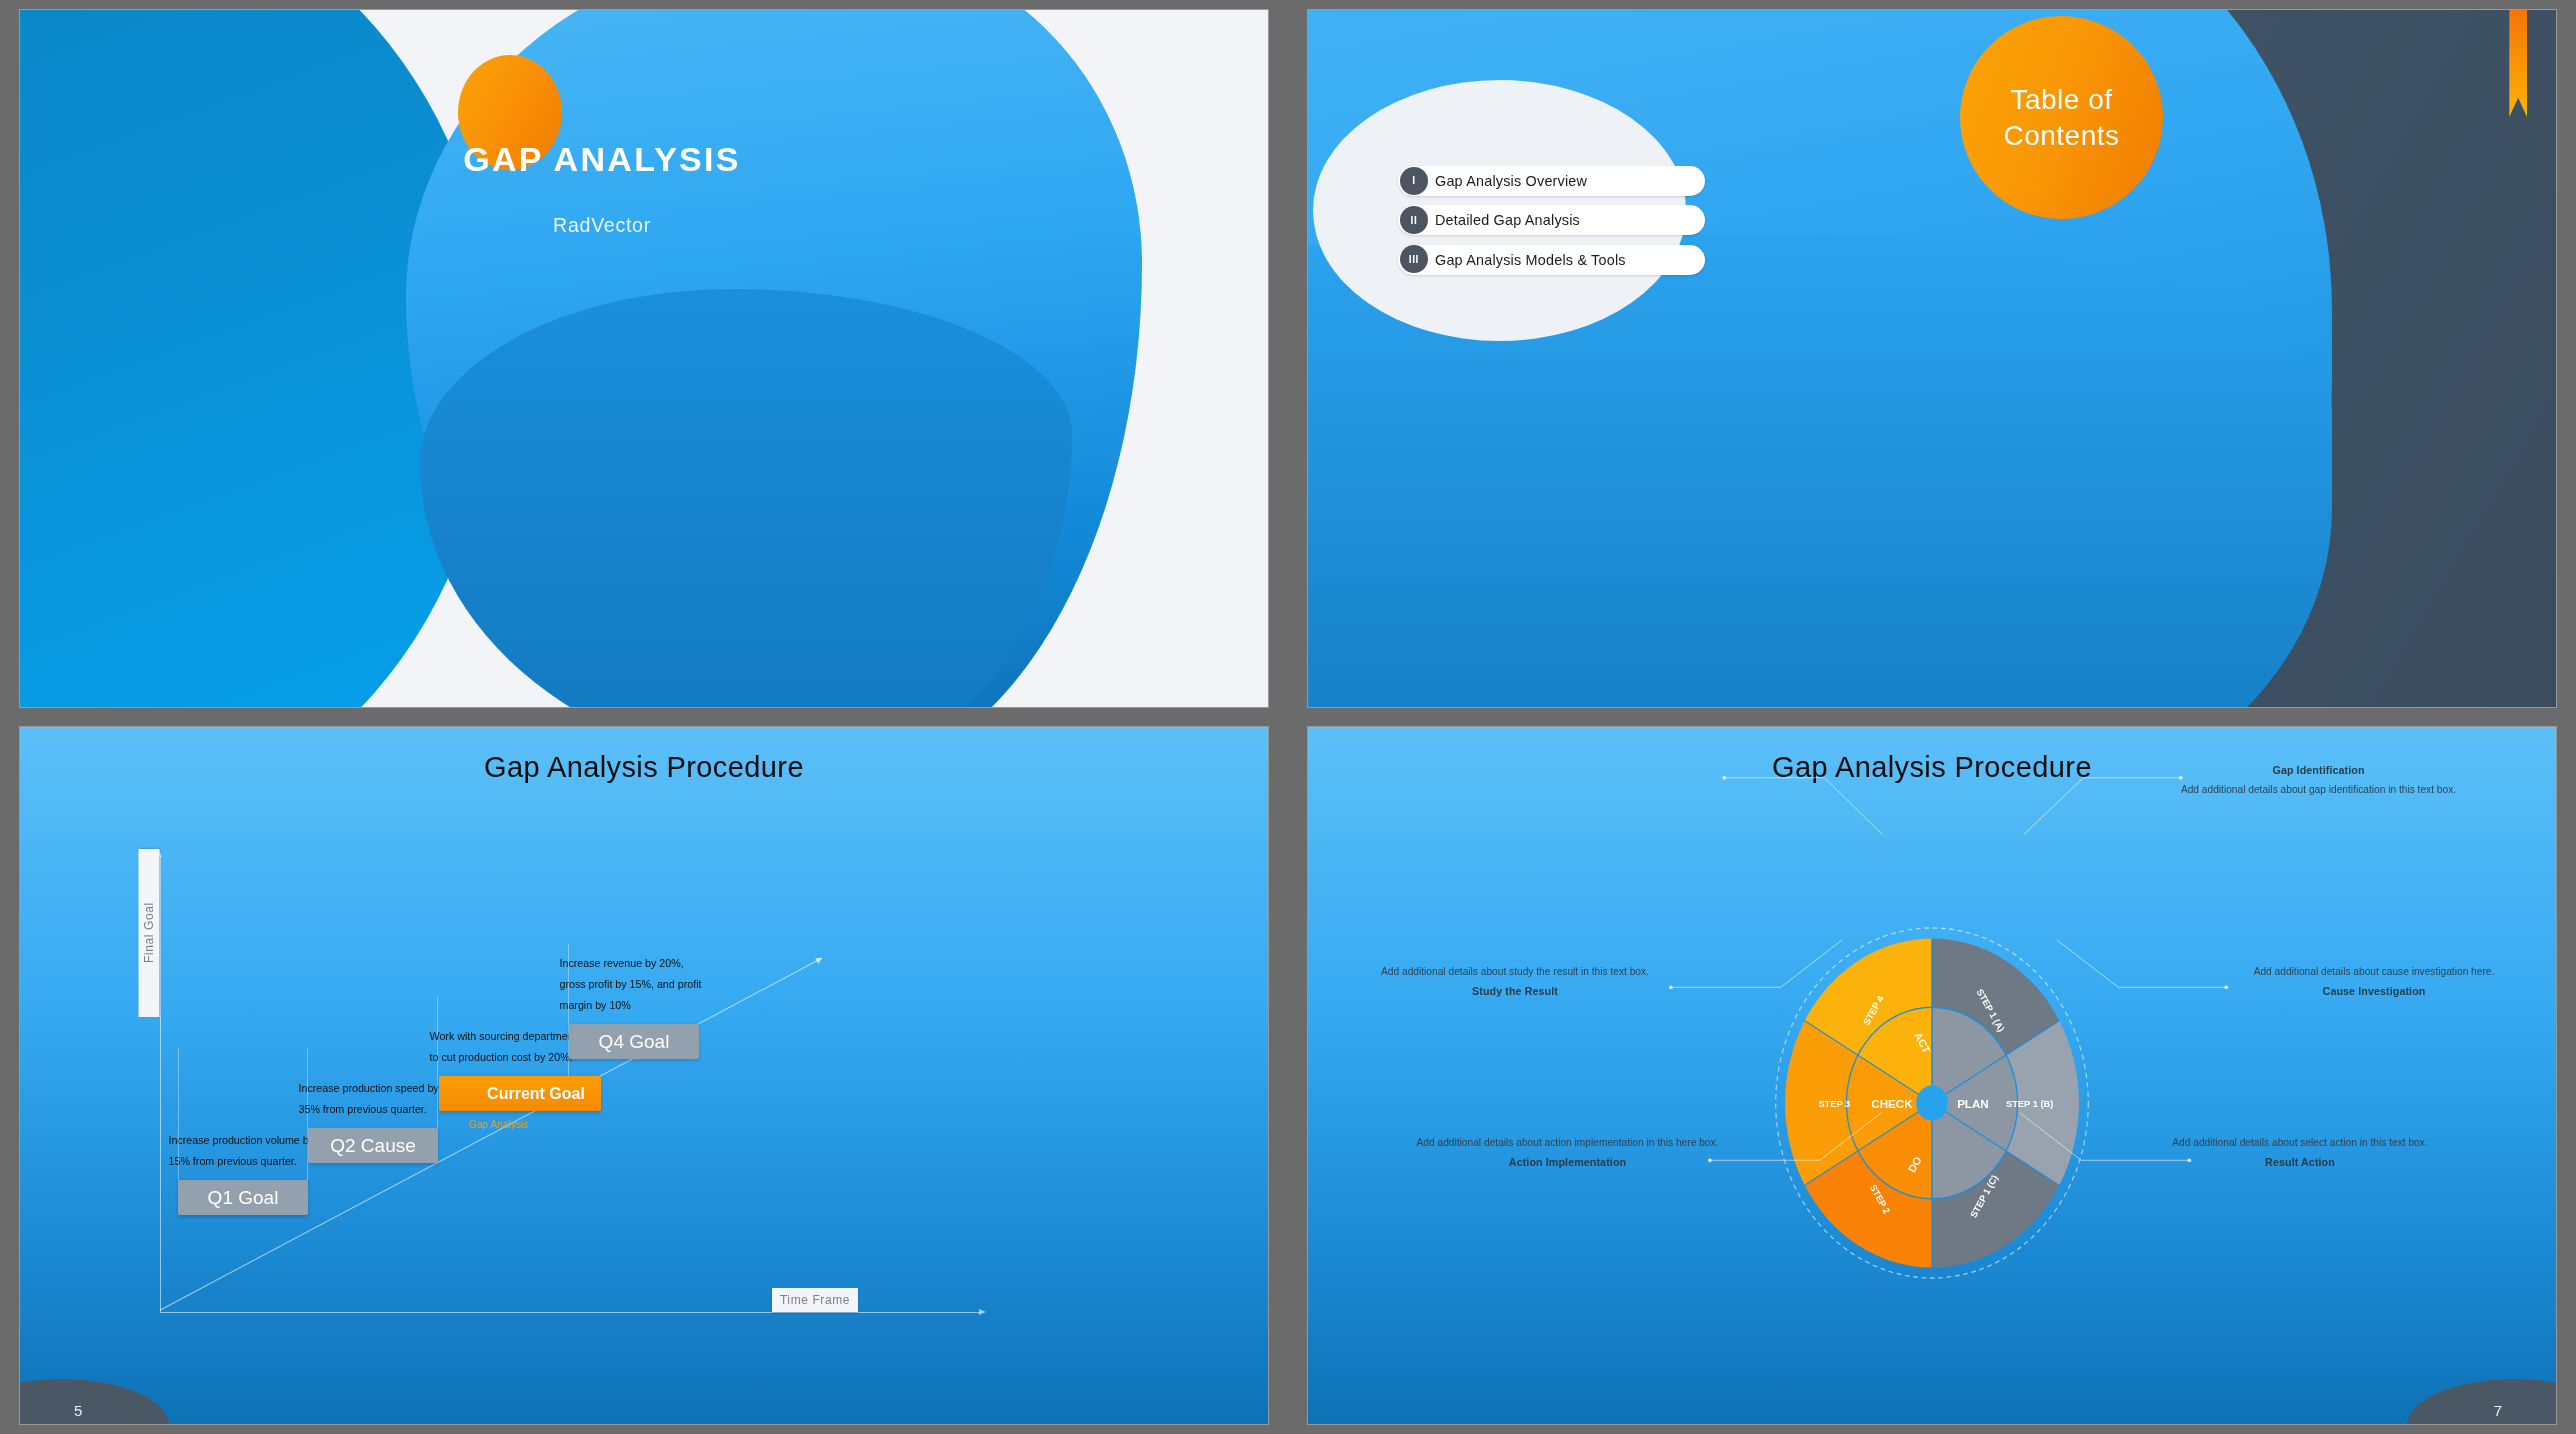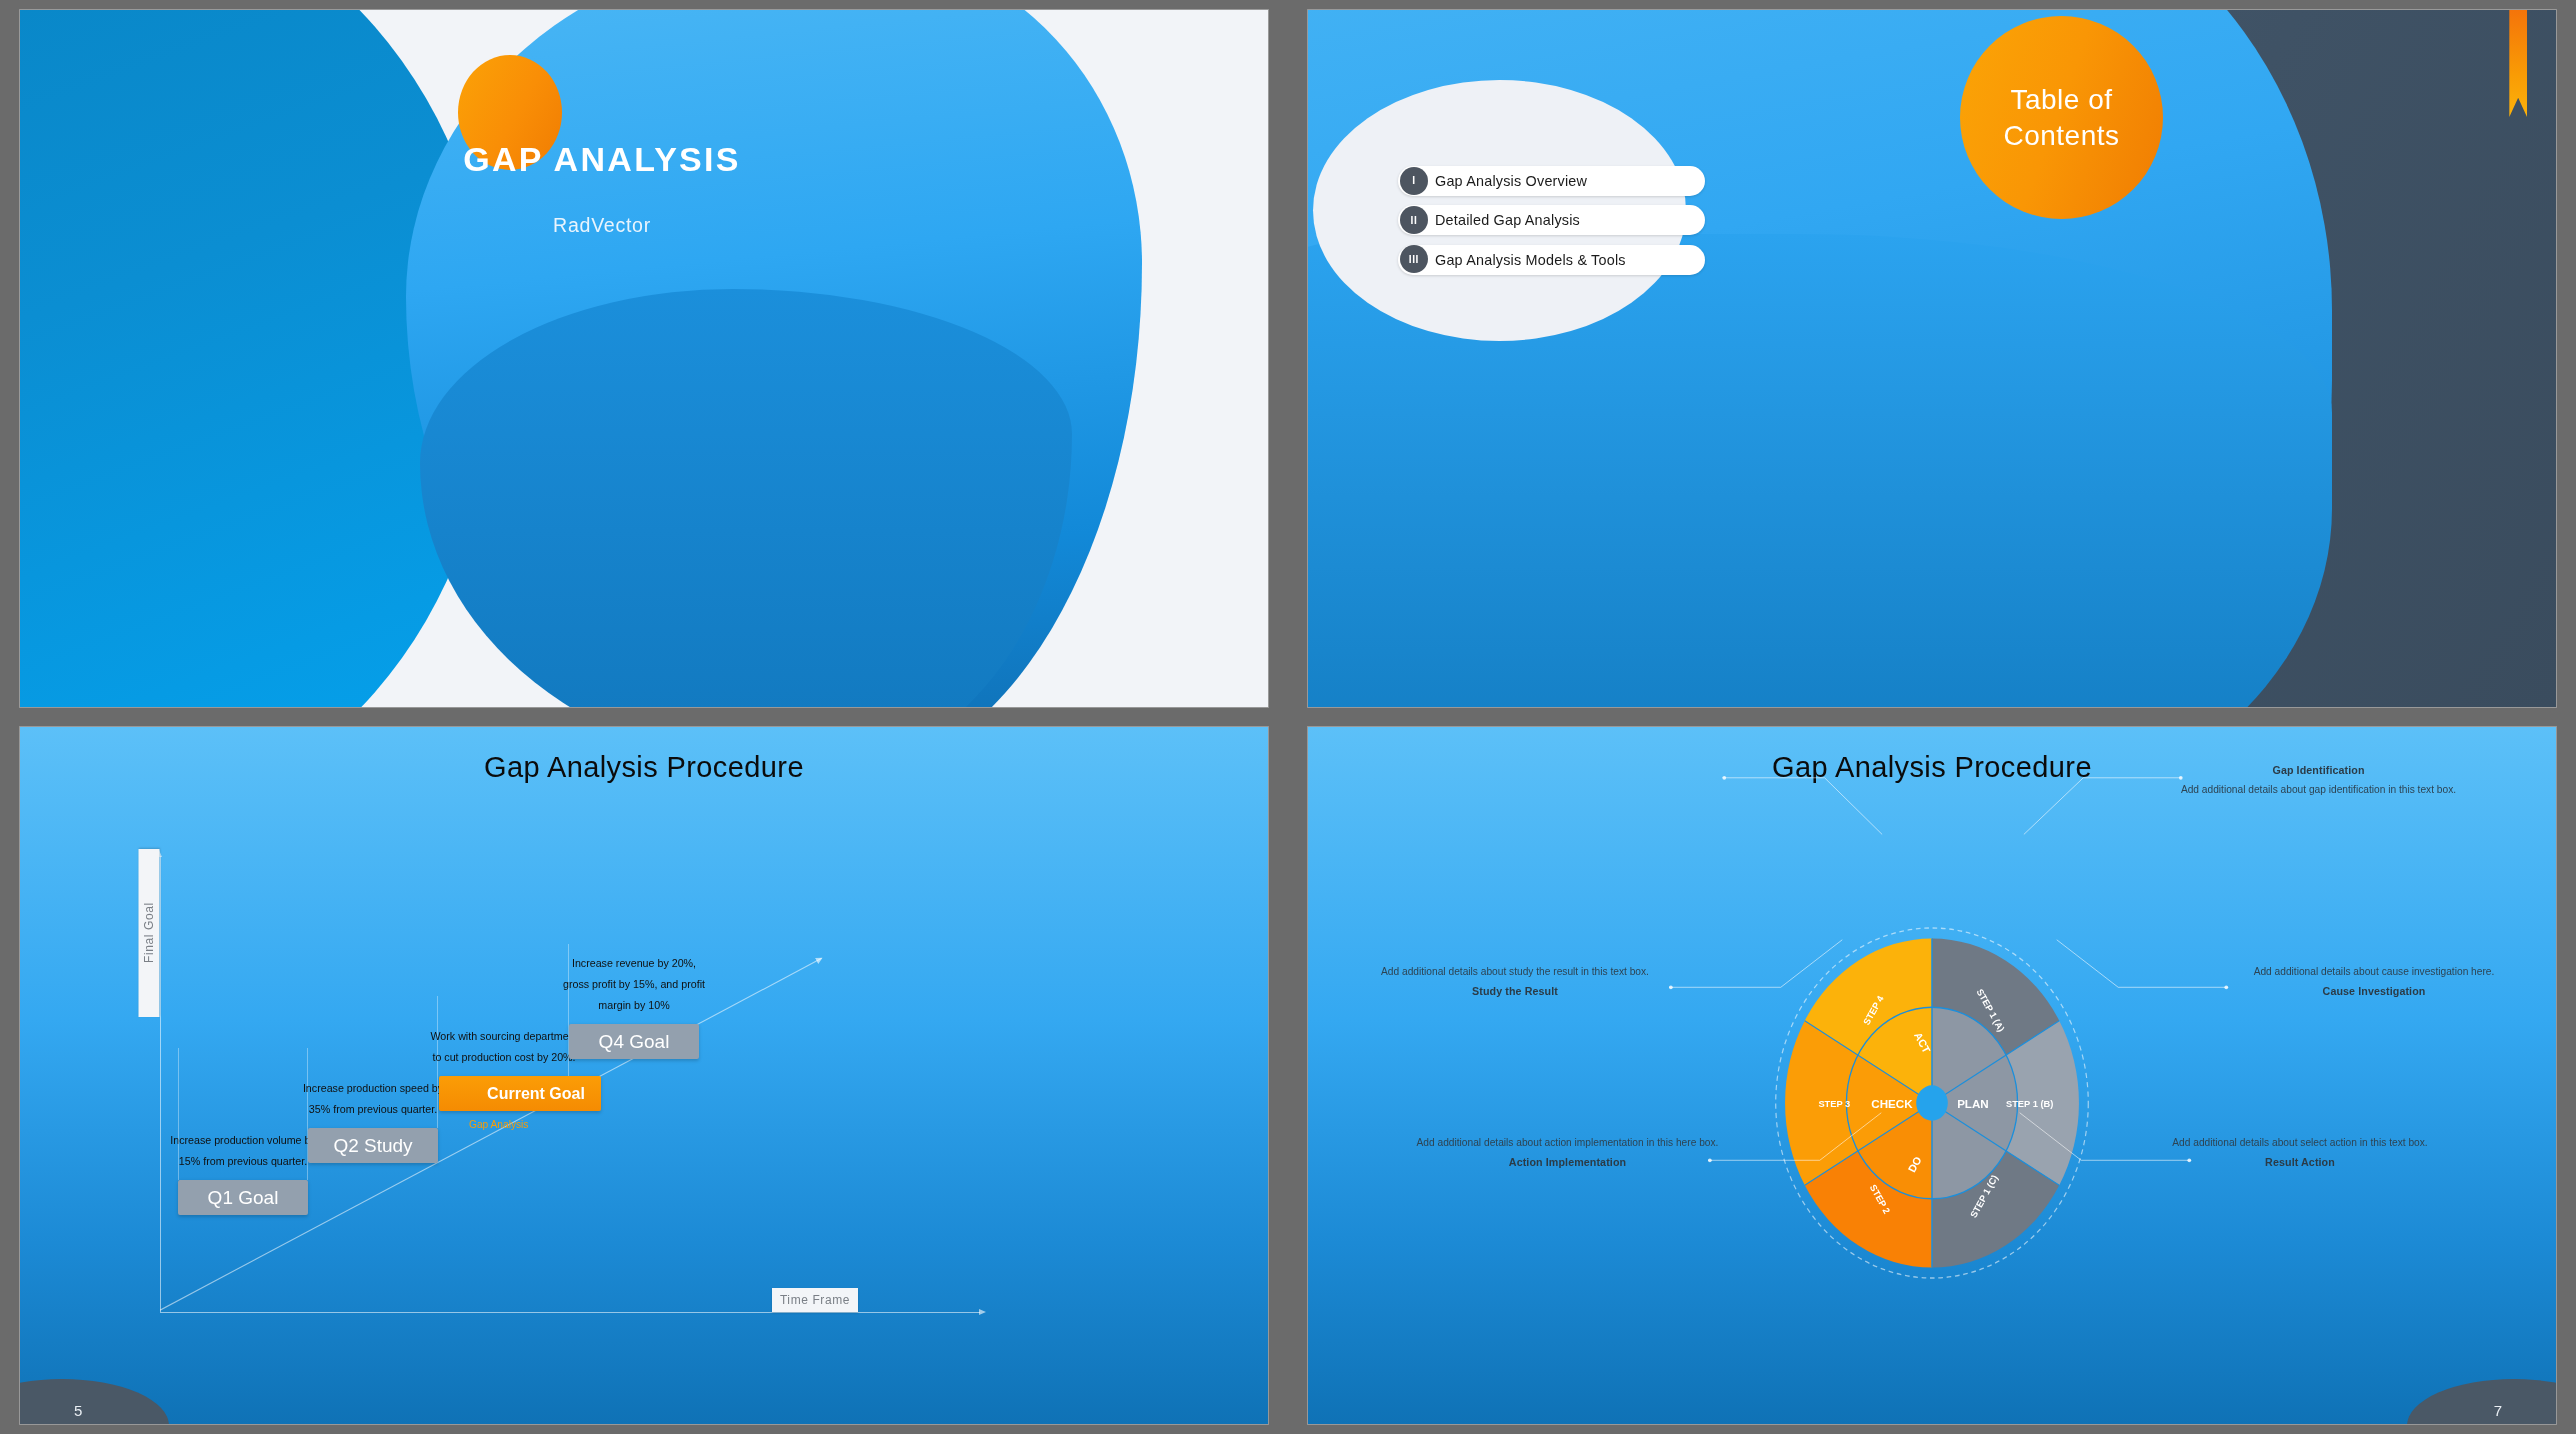--- a/index.html
+++ b/index.html
@@ -136,21 +136,21 @@
 
   .step{position:absolute;}
   .step .bar{
     width:100%;height:35px;display:flex;align-items:center;justify-content:center;
     color:#ffffff;font-size:19px;border-radius:1.9px;box-shadow:0 1.9px 3.7px rgba(0,0,0,.18);
   }
   .step .bar.grey{background:#93a0ae;}
   .step .bar.orange{background:linear-gradient(180deg,#fb9d06 0%,#f58b02 100%);font-weight:bold;font-size:16px;padding-left:32px;}
   .step .note{
     position:absolute;left:50%;transform:translateX(-50%);bottom:43px;width:149px;
-    color:#101010;font-size:10.7px;line-height:1.95;text-align:center;
+    color:#101010;font-size:10.7px;line-height:1.95;text-align:left;
   }
   .step .riser{position:absolute;left:0;bottom:35px;width:0.9px;background:rgba(255,255,255,.35);}
   .step .riser.r2{left:auto;right:0;}
   .gapnote{
     position:absolute;color:#fb9d06;font-size:10.2px;
   }
 
   
   .wheel-wrap{position:absolute;left:0;top:0;width:100%;height:100%;}
   .wheel{position:absolute;left:50%;top:54%;transform:translate(-50%,-50%);}
@@ -234,21 +234,21 @@
 
         <div class="step" style="left:39px;top:352px;width:130px;">
           <div class="note">Increase production volume by 15% from previous quarter.</div>
           <div class="bar grey">Q1 Goal</div>
           <div class="riser" style="height:132px;"></div>
           <div class="riser r2" style="height:132px;"></div>
         </div>
 
         <div class="step" style="left:169px;top:300px;width:130px;">
           <div class="note">Increase production speed by 35% from previous quarter.</div>
-          <div class="bar grey">Q2 Study</div>
+          <div class="bar grey">Q2 Cause</div>
           <div class="riser r2" style="height:132px;"></div>
         </div>
 
         <div class="step" style="left:300px;top:248px;width:130px;">
           <div class="note">Work with sourcing department to cut production cost by 20%.</div>
           <div class="bar orange">Current Goal</div>
           <div class="riser r2" style="height:132px;"></div>
           <div class="gapnote" style="left:30px;top:43px;">Gap Analysis</div>
         </div>
 

